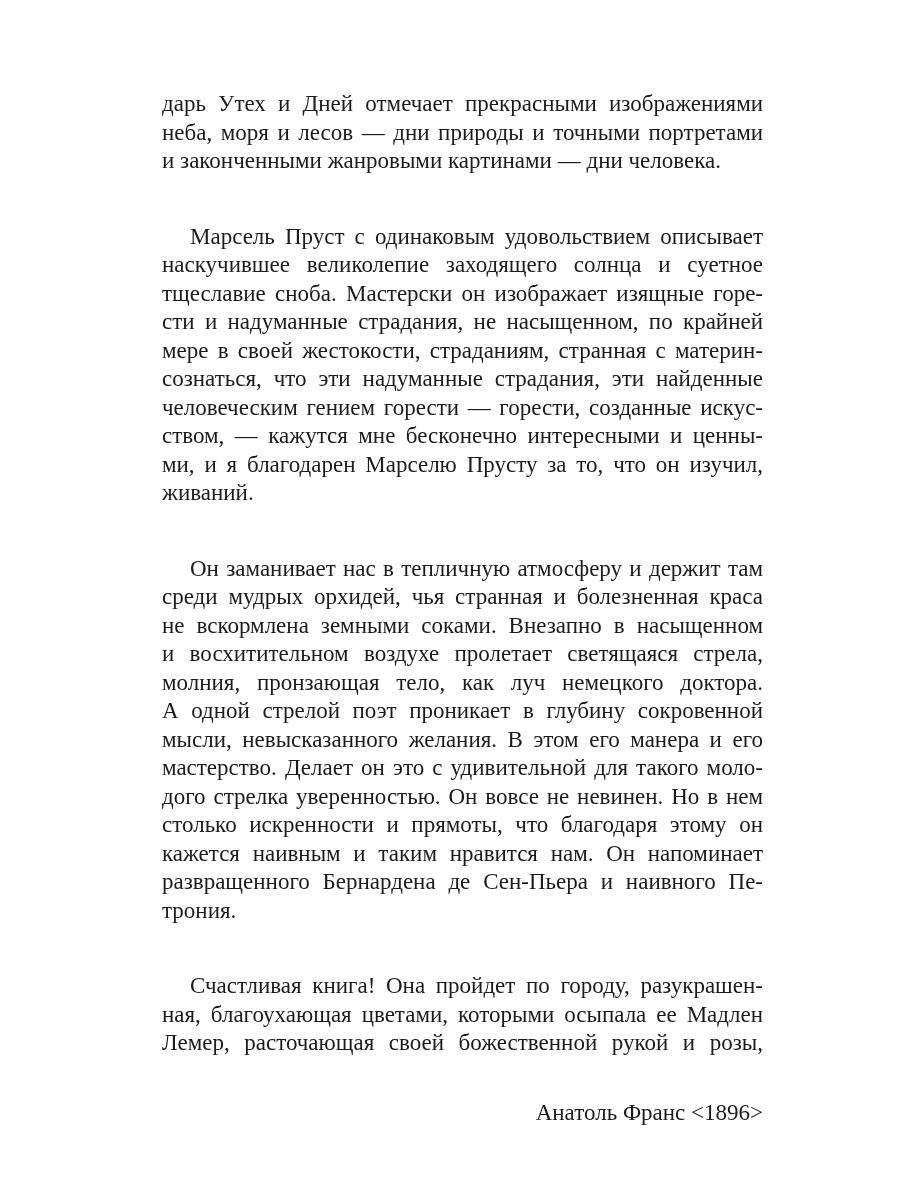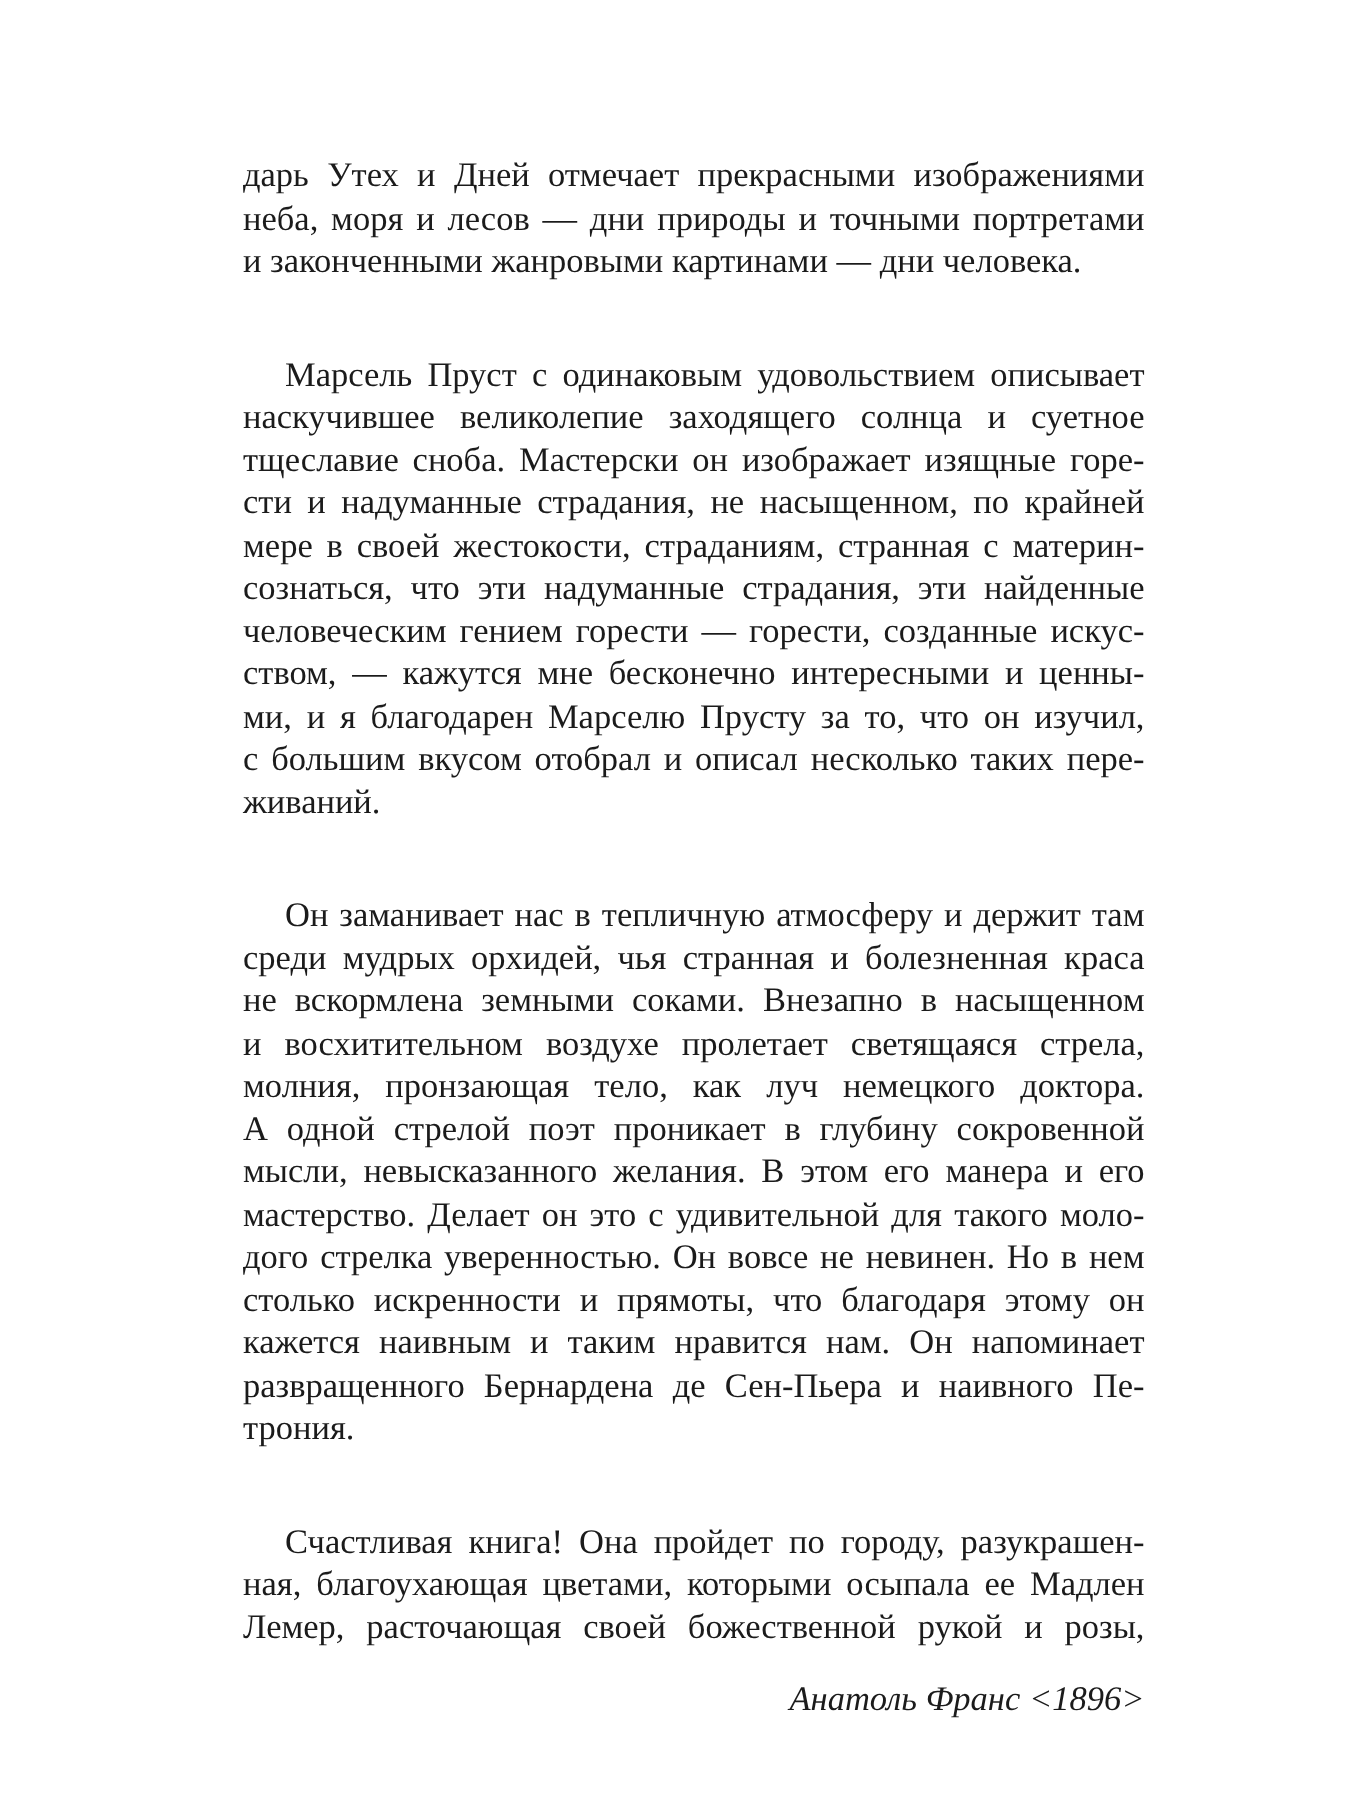--- a/index.html
+++ b/index.html
@@ -10,21 +10,21 @@
   body {
     width: 900px;
     height: 1200px;
     position: relative;
     overflow: hidden;
     font-family: "Liberation Serif", "DejaVu Serif", serif;
   }
   .page {
     position: absolute;
     left: 162px;
-    top: 103px;
+    top: 90px;
     width: 601px;
     color: #1b1b1b;
     font-size: 23px;
     line-height: 28.5px;
     text-rendering: optimizeLegibility;
   }
   .paragraph {
     margin: 0;
     padding: 0;
   }
@@ -37,23 +37,22 @@
   }
   .line.last {
     text-align: center;
     text-align-last: left;
   }
   .line.indent {
     padding-left: 28px;
     margin-top: 47px;
   }
   .signature {
-    margin-top: 20px;
+    margin-top: 41px;
     text-align: right;
-    font-style: italic;
   }
 </style>
 </head>
 <body>
 
 <div class="page">
   <div id="paragraphs-root">
       <div class="paragraph">
         <div class="line just">дарь Утех и Дней отмечает прекрасными изображениями</div>
         <div class="line just">неба, моря и лесов — дни природы и точными портретами</div>
@@ -62,21 +61,20 @@
       <div class="paragraph">
         <div class="line just indent">Марсель Пруст с одинаковым удовольствием описывает</div>
         <div class="line just">наскучившее великолепие заходящего солнца и суетное</div>
         <div class="line just">тщеславие сноба. Мастерски он изображает изящные горе-</div>
         <div class="line just">сти и надуманные страдания, не насыщенном, по крайней</div>
         <div class="line just">мере в своей жестокости, страданиям, странная с материн-</div>
         <div class="line just">сознаться, что эти надуманные страдания, эти найденные</div>
         <div class="line just">человеческим гением горести — горести, созданные искус-</div>
         <div class="line just">ством, — кажутся мне бесконечно интересными и ценны-</div>
         <div class="line just">ми, и я благодарен Марселю Прусту за то, что он изучил,</div>
-        <div class="line just">с большим вкусом отобрал и описал несколько таких пере-</div>
         <div class="line last">живаний.</div>
       </div>
       <div class="paragraph">
         <div class="line just indent">Он заманивает нас в тепличную атмосферу и держит там</div>
         <div class="line just">среди мудрых орхидей, чья странная и болезненная краса</div>
         <div class="line just">не вскормлена земными соками. Внезапно в насыщенном</div>
         <div class="line just">и восхитительном воздухе пролетает светящаяся стрела,</div>
         <div class="line just">молния, пронзающая тело, как луч немецкого доктора.</div>
         <div class="line just">А одной стрелой поэт проникает в глубину сокровенной</div>
         <div class="line just">мысли, невысказанного желания. В этом его манера и его</div>

